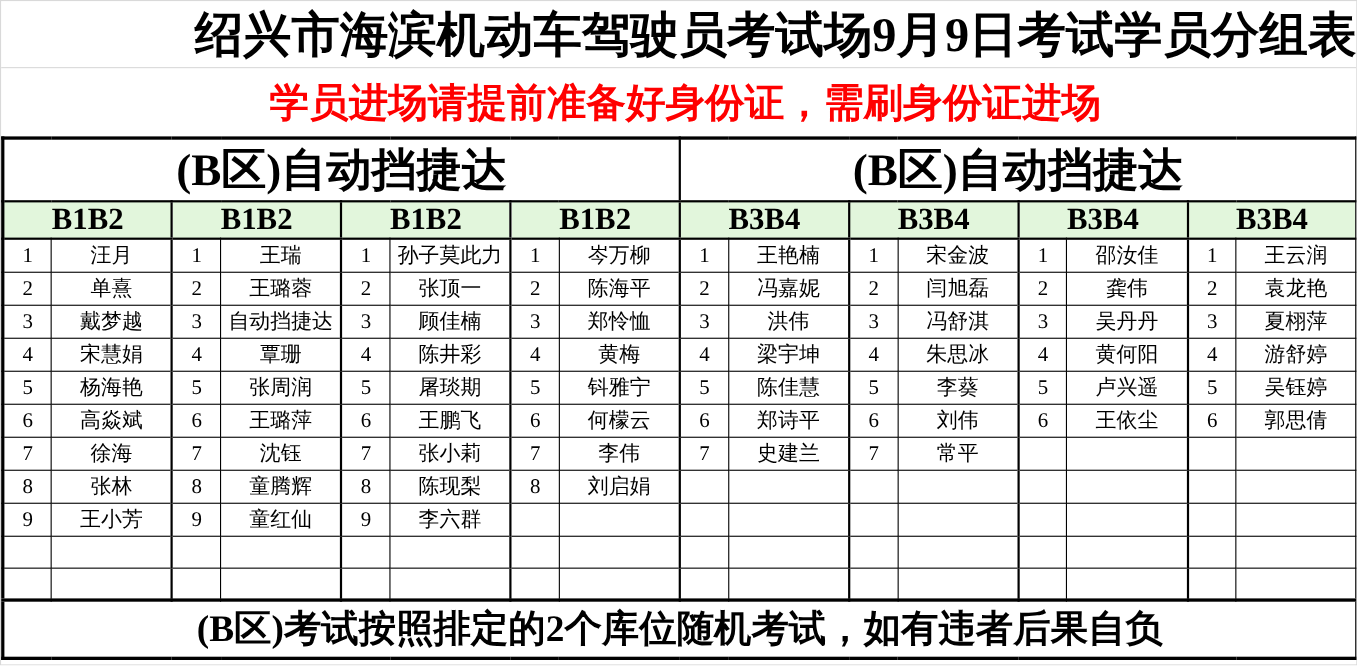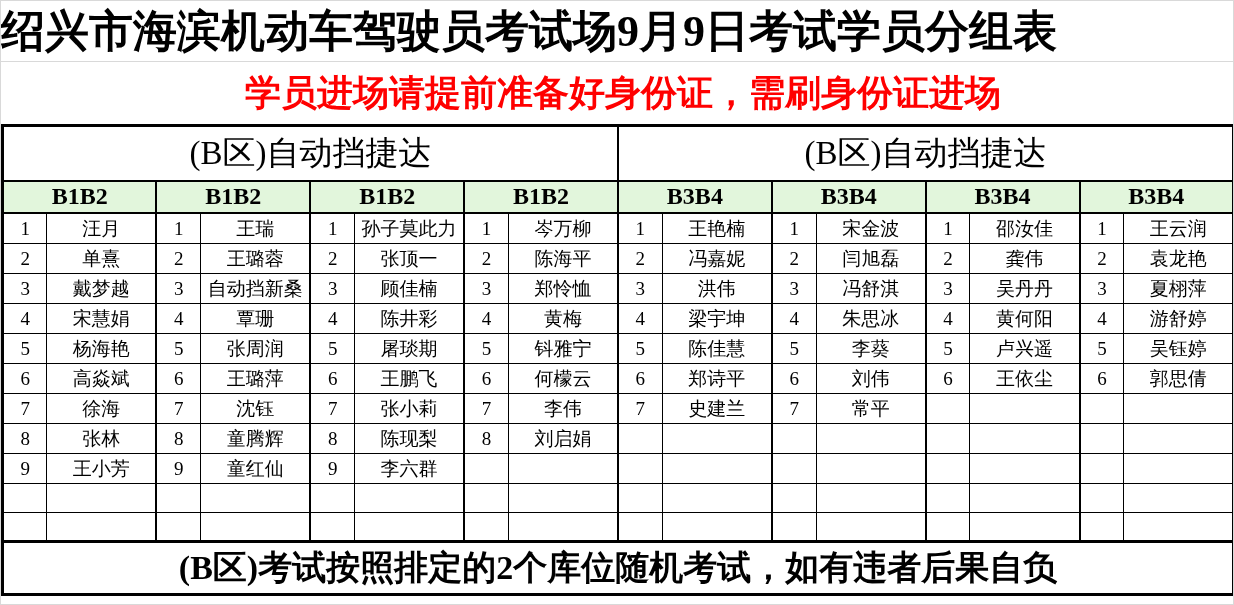--- a/index.html
+++ b/index.html
@@ -15,21 +15,21 @@
     color:#000000;
   }
   .sheet{
     width:1234px;height:605px;
     background:#ffffff;
     overflow:hidden;
     border:1px solid var(--divider);
   }
   .title{
     height:61px;line-height:61px;
-    text-align:left;
+    text-align:right;
     font-size:44px;font-weight:bold;
     white-space:nowrap;
     border-bottom:1px solid var(--divider);
   }
   .notice{
     height:62px;line-height:62px;
     text-align:center;
     font-size:36px;font-weight:bold;
     color:var(--red);
     white-space:nowrap;
@@ -45,27 +45,27 @@
     border:1px solid var(--line);
     text-align:center;
     vertical-align:middle;
     overflow:hidden;
     white-space:nowrap;
   }
   col.c-num{width:3.6%;}
   col.c-name{width:8.9%;}
   tr.section-row td{
     height:55px;
-    font-size:33px;font-weight:normal;
+    font-size:41px;font-weight:bold;
     border-bottom:2px solid var(--line);
   }
   tr.section-row td.section-right{border-left:2px solid var(--line);}
   tr.group-row td{
     height:32px;
-    font-size:24px;font-weight:bold;
+    font-size:28px;font-weight:bold;
     background:var(--green);
     border-top:2px solid var(--line);
     border-bottom:2px solid var(--line);
     border-left:2px solid var(--line);
   }
   tr.body-row td{
     height:29px;
     font-size:19px;
     line-height:29px;
   }
@@ -158,21 +158,21 @@
           <td class="name">闫旭磊</td>
           <td class="num">2</td>
           <td class="name">龚伟</td>
           <td class="num">2</td>
           <td class="name">袁龙艳</td>
         </tr>
         <tr class="body-row">
           <td class="num">3</td>
           <td class="name">戴梦越</td>
           <td class="num">3</td>
-          <td class="name">自动挡新桑</td>
+          <td class="name">自动挡捷达</td>
           <td class="num">3</td>
           <td class="name">顾佳楠</td>
           <td class="num">3</td>
           <td class="name">郑怜恤</td>
           <td class="num">3</td>
           <td class="name">洪伟</td>
           <td class="num">3</td>
           <td class="name">冯舒淇</td>
           <td class="num">3</td>
           <td class="name">吴丹丹</td>

